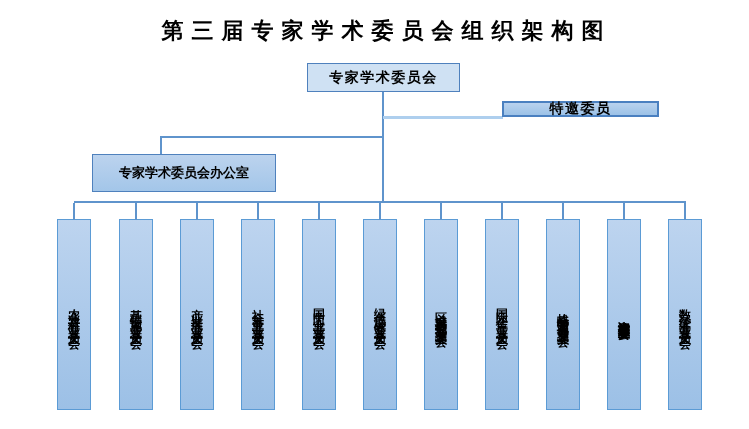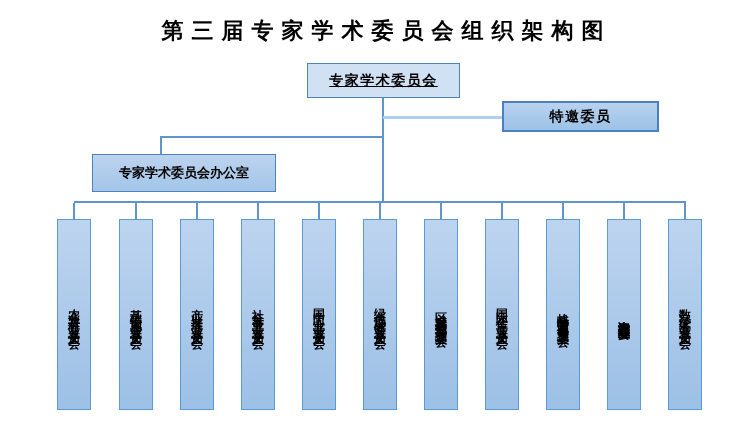--- a/index.html
+++ b/index.html
@@ -12,26 +12,26 @@
     text-align:center; font-family:"DejaVu Serif", serif;
     font-weight:bold; font-size:22px; letter-spacing:8px; padding-left:8px;
     box-sizing:border-box; white-space:nowrap;margin-left:8px;
   }
   .box {
     position:absolute; box-sizing:border-box;
     display:flex; align-items:center; justify-content:center;
     font-weight:bold; color:#000;
   }
   .root-box {
-    left:307px; top:63px; width:153px; height:35px;
+    left:307px; top:63px; width:153px; height:29px;
     background:#cfe1f3; border:1.5px solid #4f81bd;
-    font-size:14px; letter-spacing:1.5px;text-decoration:underline;
+    font-size:14px; letter-spacing:1.5px;
   }
   .special-box {
-    left:502px; top:101px; width:157px; height:31px;
+    left:502px; top:101px; width:157px; height:16px;
     background:linear-gradient(#b9d2ee,#9cc2e7); border:2px solid #4a80c0;
     font-size:14px; letter-spacing:1.5px;
   }
   .office-box {
     left:92px; top:154px; width:184px; height:38px;
     background:linear-gradient(#bcd3ee,#a3c6e9); border:1.5px solid #4f81bd;
     font-size:13px; line-height:1.35; flex-direction:column; text-align:left;
     white-space:nowrap;
   }
   .vbox {

